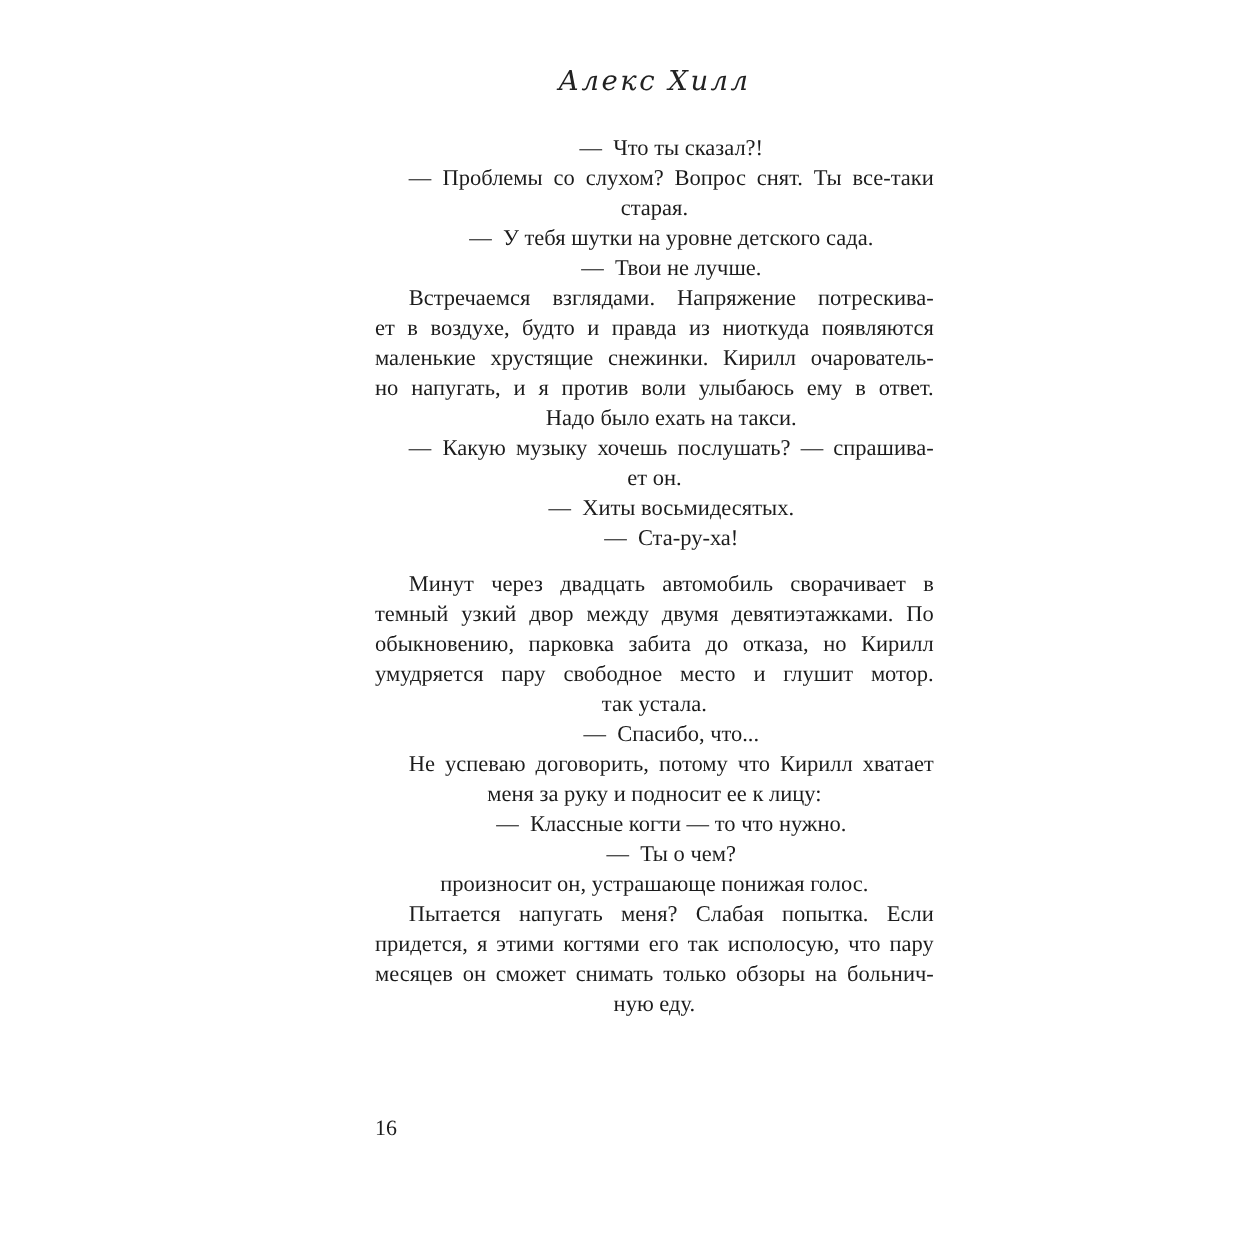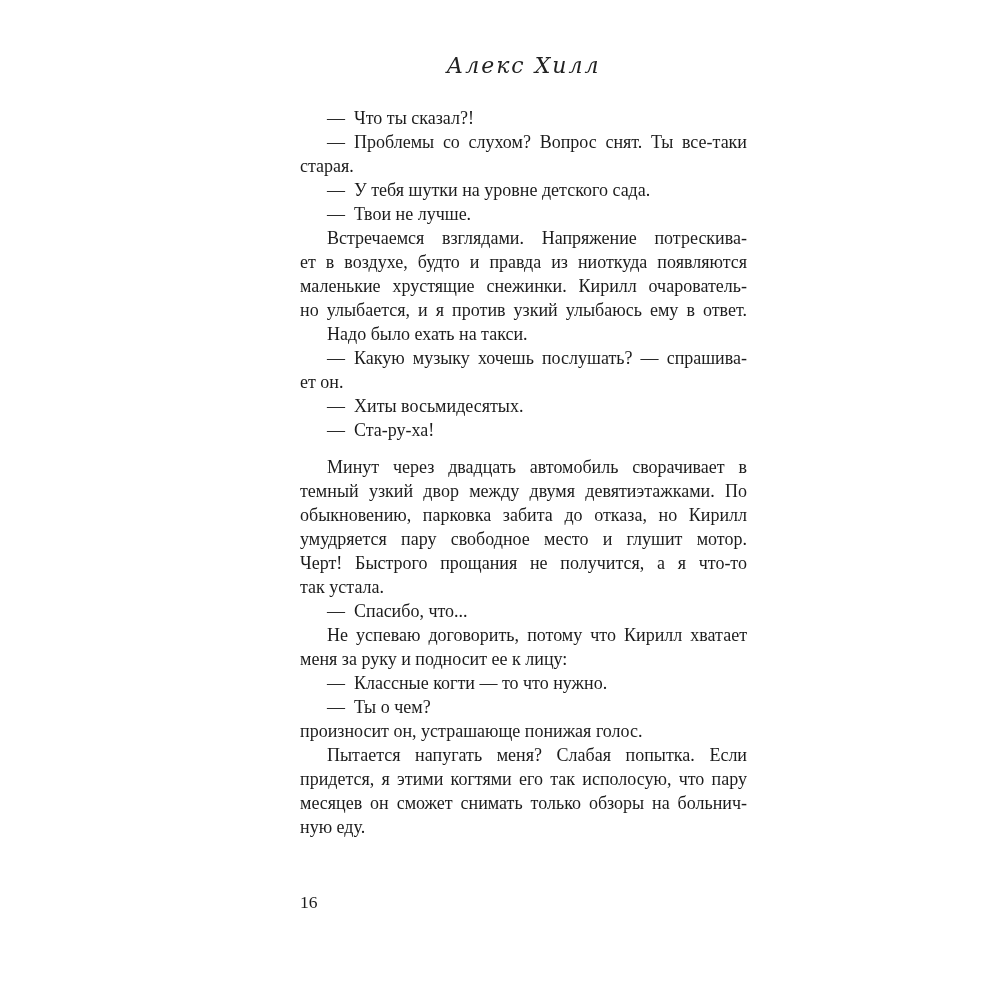--- a/index.html
+++ b/index.html
@@ -32,21 +32,21 @@
   .text-block {
     position: absolute;
     top: 106px;
     left: 300px;
     width: 447px;
   }
   .line {
     font-size: 18px;
     line-height: 24px;
     height: 24px;
-    text-align: left;
+    text-align: center;
     overflow: hidden;
   }
   .line.fill {
     text-align: justify;
     text-align-last: justify;
   }
   .line.indent {
     text-indent: 27px;
   }
   .line.scene-break {
@@ -70,31 +70,30 @@
 
   <div class="text-block">
       <div class="line indent">— Что ты сказал?!</div>
       <div class="line indent fill">— Проблемы со слухом? Вопрос снят. Ты все-таки</div>
       <div class="line">старая.</div>
       <div class="line indent">— У тебя шутки на уровне детского сада.</div>
       <div class="line indent">— Твои не лучше.</div>
       <div class="line indent fill">Встречаемся взглядами. Напряжение потрескива-</div>
       <div class="line fill">ет в воздухе, будто и правда из ниоткуда появляются</div>
       <div class="line fill">маленькие хрустящие снежинки. Кирилл очарователь-</div>
-      <div class="line fill">но улыбается, и я против узкий улыбаюсь ему в ответ.</div>
+      <div class="line fill">но напугать, и я против воли улыбаюсь ему в ответ.</div>
       <div class="line indent">Надо было ехать на такси.</div>
       <div class="line indent fill">— Какую музыку хочешь послушать? — спрашива-</div>
       <div class="line">ет он.</div>
       <div class="line indent">— Хиты восьмидесятых.</div>
       <div class="line indent">— Ста-ру-ха!</div>
       <div class="line indent fill scene-break">Минут через двадцать автомобиль сворачивает в</div>
       <div class="line fill">темный узкий двор между двумя девятиэтажками. По</div>
       <div class="line fill">обыкновению, парковка забита до отказа, но Кирилл</div>
       <div class="line fill">умудряется пару свободное место и глушит мотор.</div>
-      <div class="line fill">Черт! Быстрого прощания не получится, а я что-то</div>
       <div class="line">так устала.</div>
       <div class="line indent">— Спасибо, что...</div>
       <div class="line indent fill">Не успеваю договорить, потому что Кирилл хватает</div>
       <div class="line">меня за руку и подносит ее к лицу:</div>
       <div class="line indent">— Классные когти — то что нужно.</div>
       <div class="line indent">— Ты о чем?</div>
       <div class="line">произносит он, устрашающе понижая голос.</div>
       <div class="line indent fill">Пытается напугать меня? Слабая попытка. Если</div>
       <div class="line fill">придется, я этими когтями его так исполосую, что пару</div>
       <div class="line fill">месяцев он сможет снимать только обзоры на больнич-</div>

